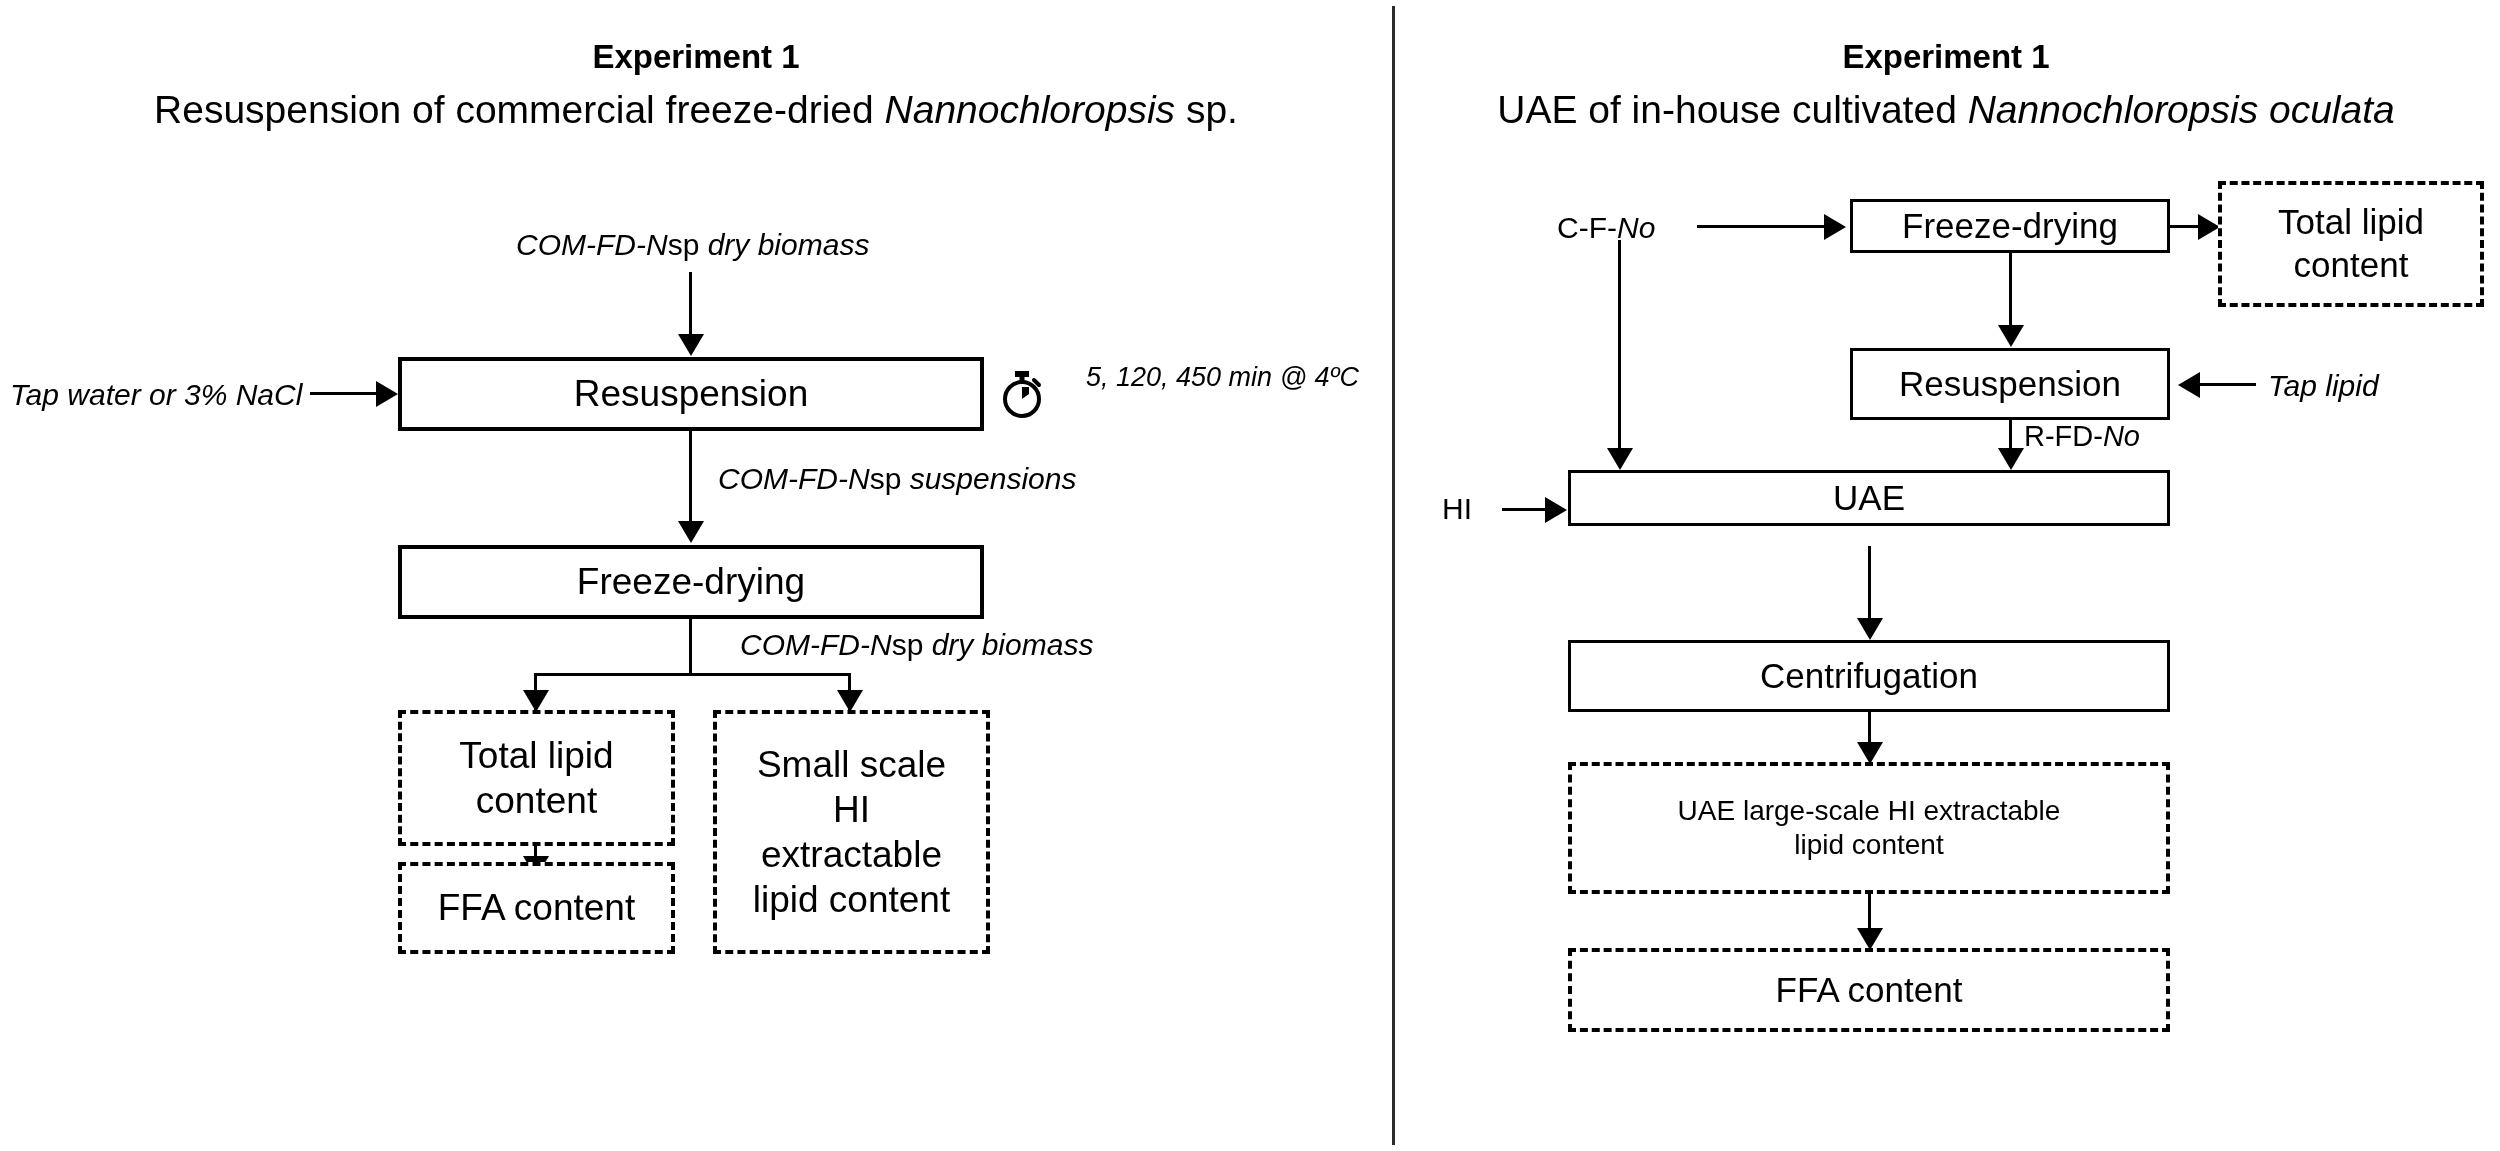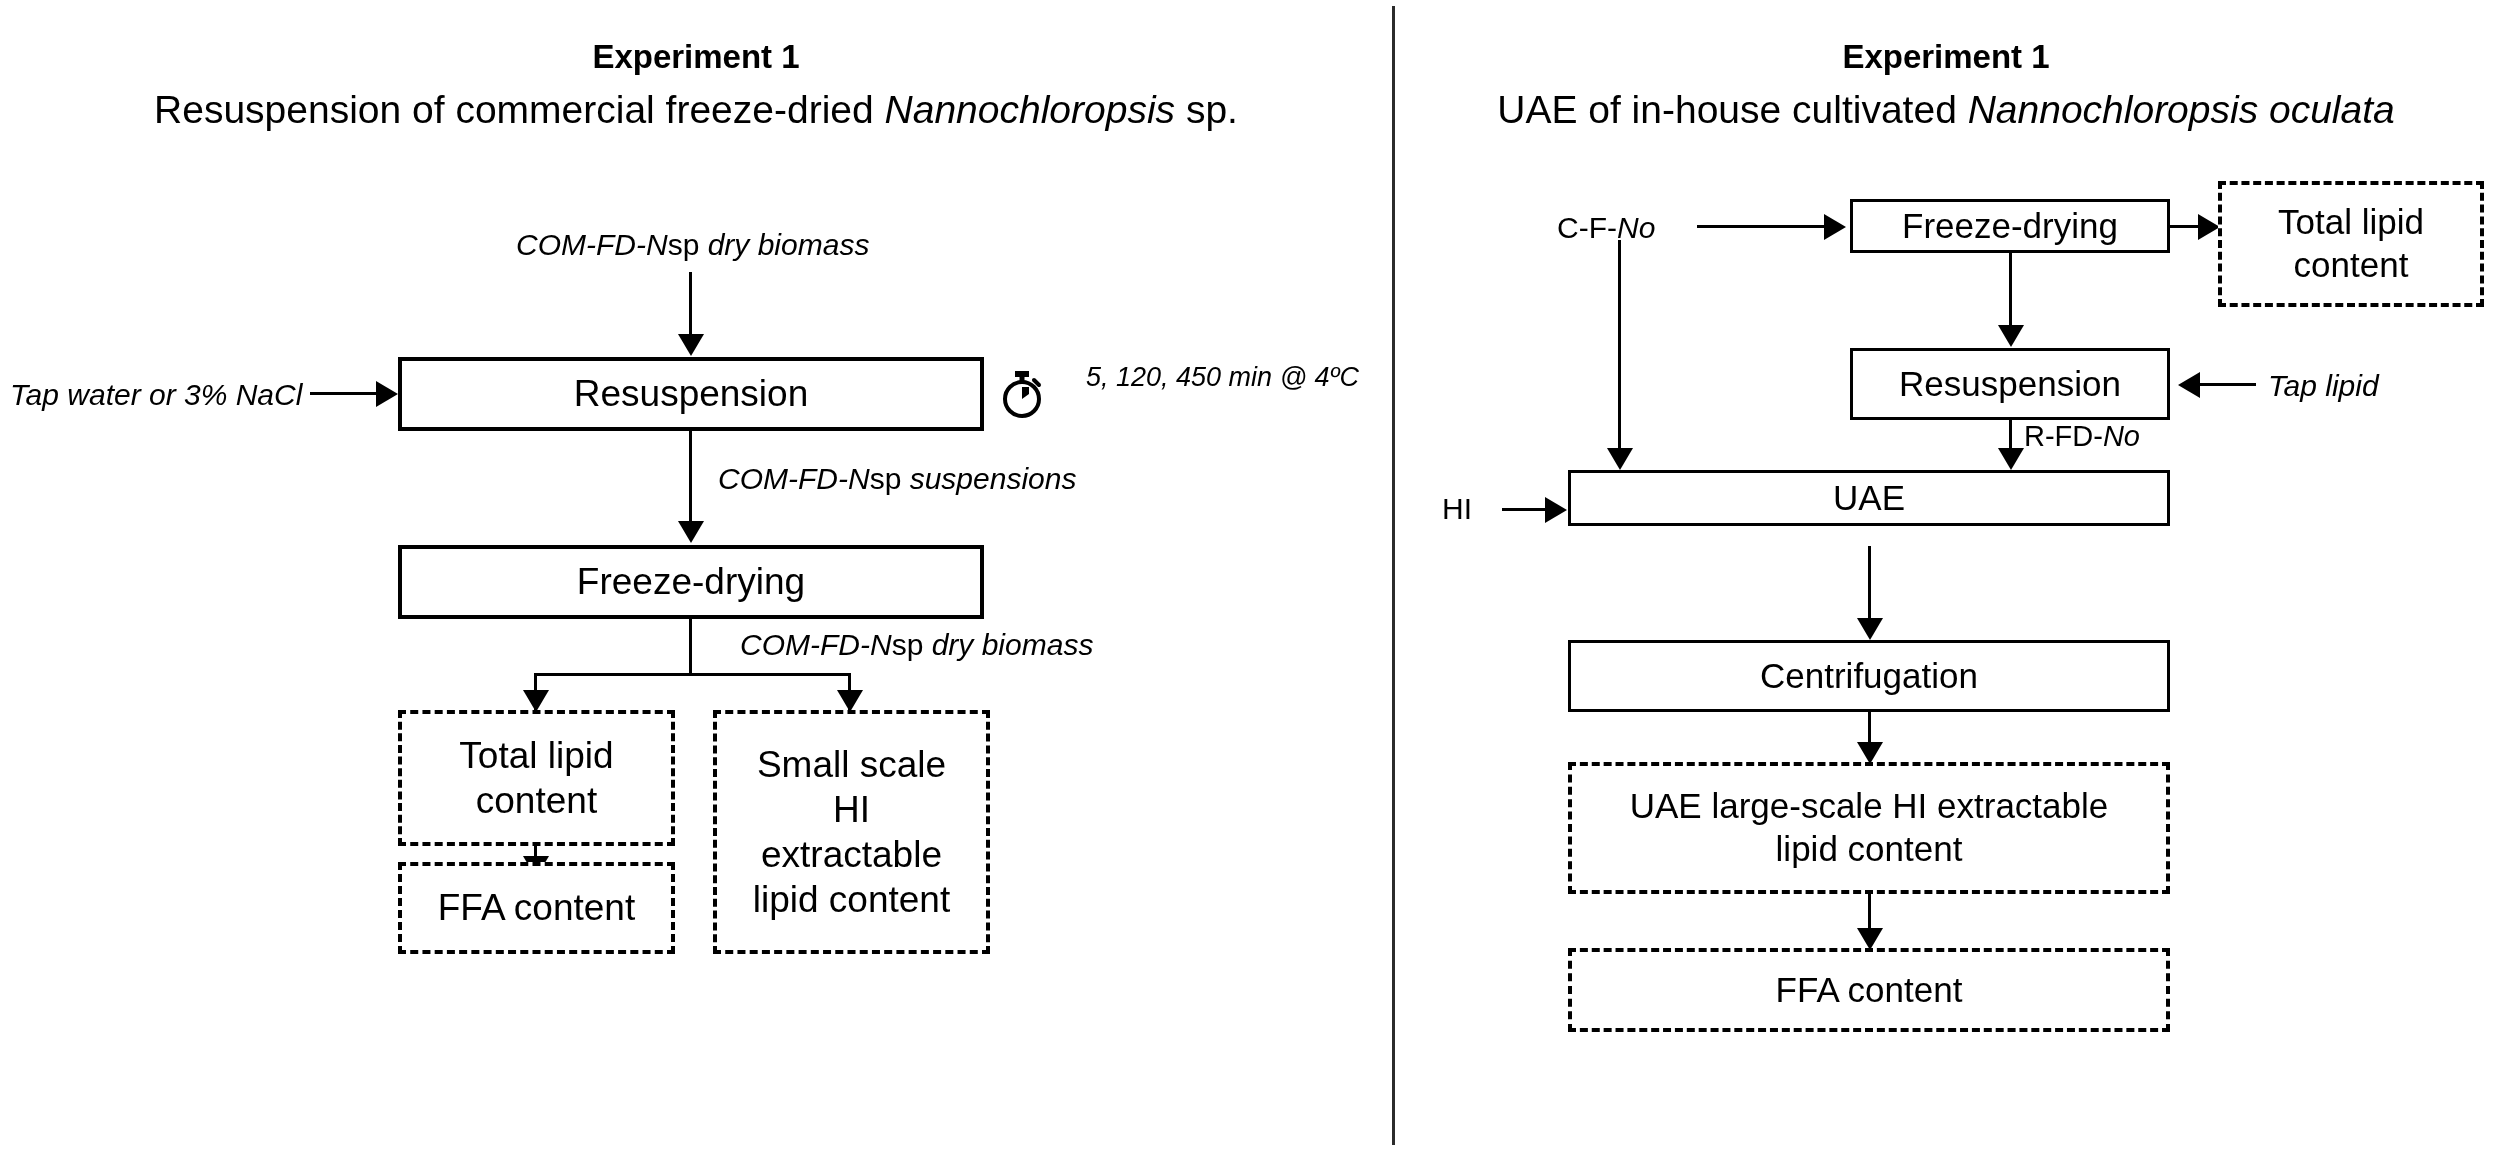--- a/index.html
+++ b/index.html
@@ -226,21 +226,21 @@
     <div class="abs arrow-down" style="left:465px; top:618px;"></div>
 
     <div class="abs box thin" style="left:176px; top:640px; width:602px; height:72px;">
       <span class="nowrap" style="font-size:35px;">Centrifugation</span>
     </div>
 
     <div class="abs vline" style="left:476px; top:712px; height:46px;"></div>
     <div class="abs arrow-down" style="left:465px; top:742px;"></div>
 
     <div class="abs dbox" style="left:176px; top:762px; width:602px; height:132px;">
-      <span style="white-space: pre-line; font-size:35px;">UAE large-scale HI extractable
+      <span style="white-space: pre-line; font-size:28px;">UAE large-scale HI extractable
 lipid content</span>
     </div>
 
     <div class="abs vline" style="left:476px; top:894px; height:48px;"></div>
     <div class="abs arrow-down" style="left:465px; top:928px;"></div>
 
     <div class="abs dbox" style="left:176px; top:948px; width:602px; height:84px;">
       <span class="nowrap" style="font-size:35px;">FFA content</span>
     </div>
   </div>

